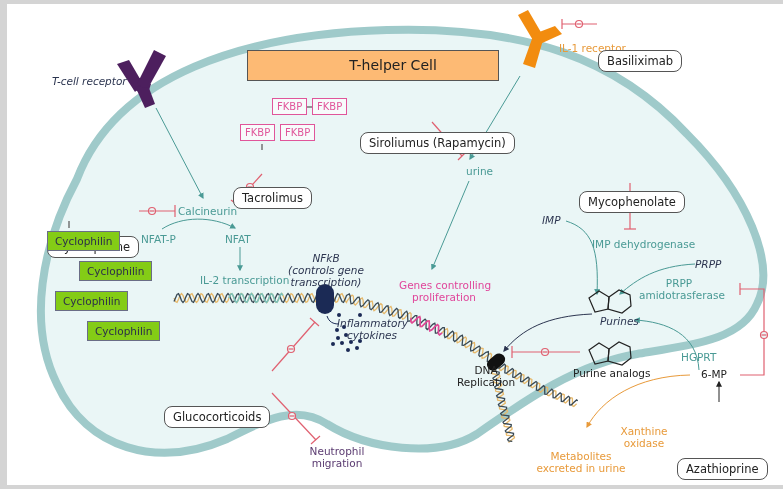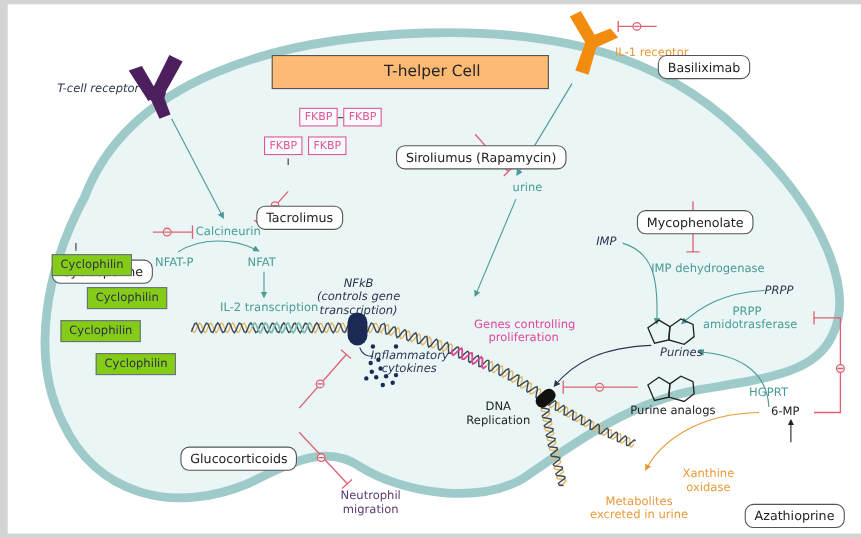--- a/index.html
+++ b/index.html
@@ -189,29 +189,29 @@
   <div class="lbl teal" style="left:134px;top:229px;">NFAT-P</div>
   <div class="lbl teal" style="left:218px;top:229px;">NFAT</div>
   <div class="lbl teal" style="left:193px;top:270px;">IL-2 transcription</div>
   <div class="lbl teal" style="left:459px;top:161px;">urine</div>
 
   <div class="lbl navy" style="left:279px;top:248px;width:80px;">
     <div>NFkB</div>
     <div>(controls gene</div>
     <div>transcription)</div>
   </div>
-  <div class="lbl pink" style="left:392px;top:285px;width:90px;margin-left:32px;">
+  <div class="lbl pink" style="left:392px;top:275px;width:90px;">
     <div>Genes controlling</div>
     <div>proliferation</div>
   </div>
   <div class="lbl navy" style="left:330px;top:313px;width:70px;">
     <div>Inflammatory</div>
     <div>cytokines</div>
   </div>
-  <div class="lbl dark" style="left:415px;top:360px;width:62px;">
+  <div class="lbl dark" style="left:448px;top:360px;width:62px;">
     <div>DNA</div>
     <div>Replication</div>
   </div>
 
   <div class="lbl navy" style="left:535px;top:210px;">IMP</div>
   <div class="lbl teal" style="left:585px;top:234px;">IMP dehydrogenase</div>
   <div class="lbl navy" style="left:688px;top:254px;">PRPP</div>
   <div class="lbl teal" style="left:632px;top:273px;width:80px;">
     <div>PRPP</div>
     <div>amidotrasferase</div>

